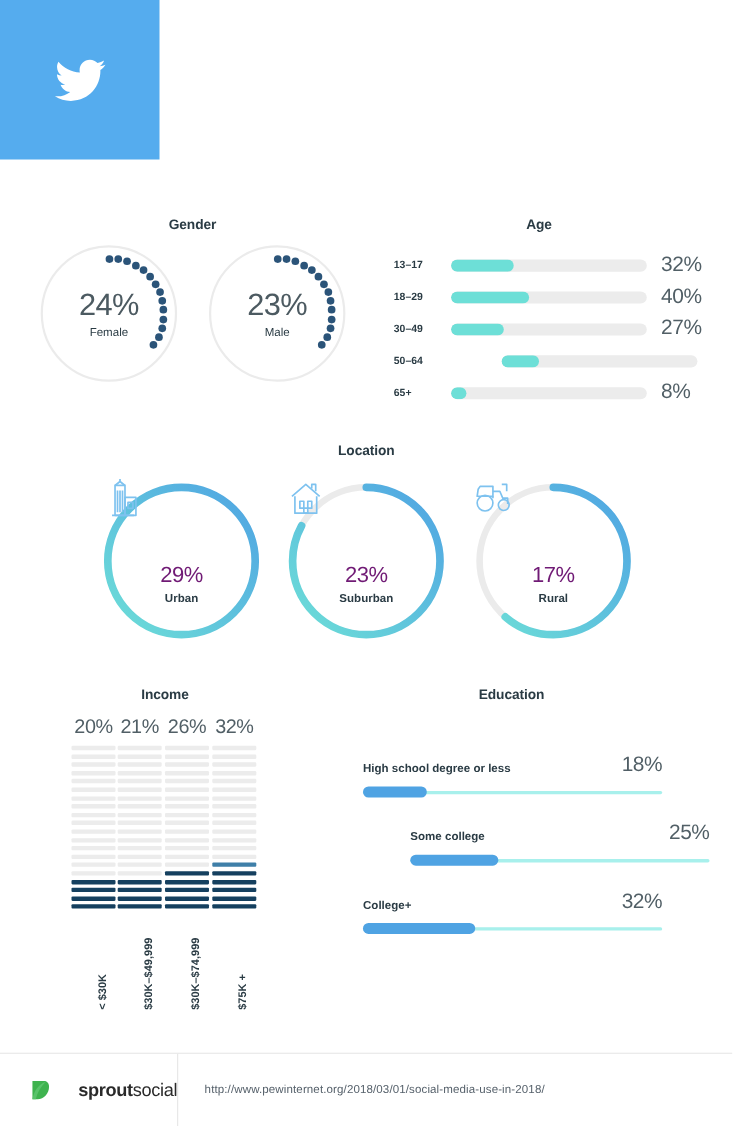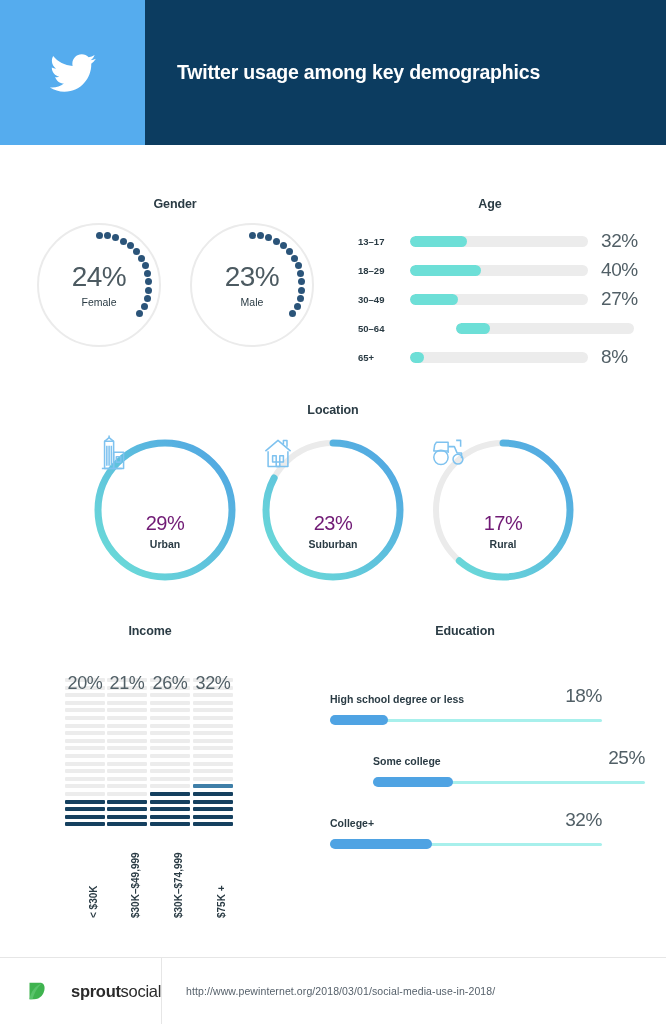--- a/index.html
+++ b/index.html
@@ -39,21 +39,21 @@
   
   .arc-donut{position:absolute;width:150px;height:150px;}
   .arc-donut svg{position:absolute;left:0;top:0;}
   .arc-donut .inner{position:absolute;left:0;top:0;width:150px;height:150px;display:flex;flex-direction:column;align-items:center;justify-content:center;}
   .arc-donut .ic{width:42px;height:40px;margin-bottom:2px;display:flex;align-items:flex-end;justify-content:center;}
   .arc-donut .pct{font-size:20px;color:#701a75;font-weight:300;line-height:1.05;letter-spacing:-0.5px;}
   .arc-donut .lbl{font-size:10.5px;font-weight:bold;color:#2a3b44;margin-top:4px;}
 
   
   .inc-col{position:absolute;width:40px;}
-  .inc-pct{position:absolute;top:-28px;left:50%;transform:translateX(-50%);font-size:18px;color:#515f66;font-weight:300;white-space:nowrap;letter-spacing:-0.4px;margin-top:23px;}
+  .inc-pct{position:absolute;top:-28px;left:50%;transform:translateX(-50%);font-size:18px;color:#515f66;font-weight:300;white-space:nowrap;letter-spacing:-0.4px;}
   .seg{width:40px;height:4px;border-radius:1px;margin-bottom:3.6px;background:#ececec;}
   .seg.on{background:#15405f;}
   .seg.part{background:#3f7fa8;}
   .inc-xlbl{position:absolute;font-size:10px;font-weight:bold;color:#2a3b44;white-space:nowrap;transform:rotate(-90deg);transform-origin:left top;}
 
   
   .edu-row{position:absolute;width:272px;}
   .edu-top{display:flex;justify-content:space-between;align-items:flex-end;}
   .edu-lbl{font-size:10.5px;font-weight:bold;color:#2a3b44;}
   .edu-pct{font-size:19px;color:#515f66;font-weight:300;line-height:1;letter-spacing:-0.4px;}
@@ -73,23 +73,20 @@
 </head>
 <body>
 
 <div class="page">
 
   <div class="header">
     <div class="header-logo-panel">
       <svg width="56" height="46" viewBox="0 0 24 24">
         <path fill="#ffffff" d="M23.95 4.57c-.88.39-1.83.65-2.82.77 1.01-.61 1.79-1.57 2.16-2.72-.95.56-2 .97-3.12 1.19-.9-.96-2.17-1.55-3.59-1.55-2.72 0-4.92 2.2-4.92 4.92 0 .39.04.76.13 1.12C7.69 8.09 4.07 6.13 1.64 3.16c-.43.73-.67 1.58-.67 2.48 0 1.7.87 3.21 2.19 4.09-.8-.02-1.56-.25-2.23-.61v.06c0 2.39 1.7 4.38 3.95 4.83-.41.11-.85.17-1.3.17-.32 0-.63-.03-.93-.09.63 1.95 2.45 3.38 4.6 3.42-1.68 1.32-3.81 2.11-6.11 2.11-.39 0-.79-.02-1.17-.07 2.18 1.4 4.77 2.21 7.55 2.21 9.06 0 14.01-7.5 14.01-14.01l-.02-.64c.97-.69 1.8-1.56 2.44-2.54z"></path>
       </svg>
-    </div>
-    <div class="header-title-panel">
-      <div class="header-title">Twitter usage among key demographics</div>
     </div>
   </div>
 
   <div class="sec-title" style="left:100px;top:197px;width:150px;">Gender</div>
   <div id="gender-host">
       <div class="dot-donut" style="left: 37px; top: 223px;">
         <div class="ring"></div>
         <div class="dot" style="left: 58.5px; top: 8.5px;"></div>
         <div class="dot" style="left: 66.8517px; top: 9.20244px;"></div>
         <div class="dot" style="left: 74.9687px; top: 11.29px;"></div>

